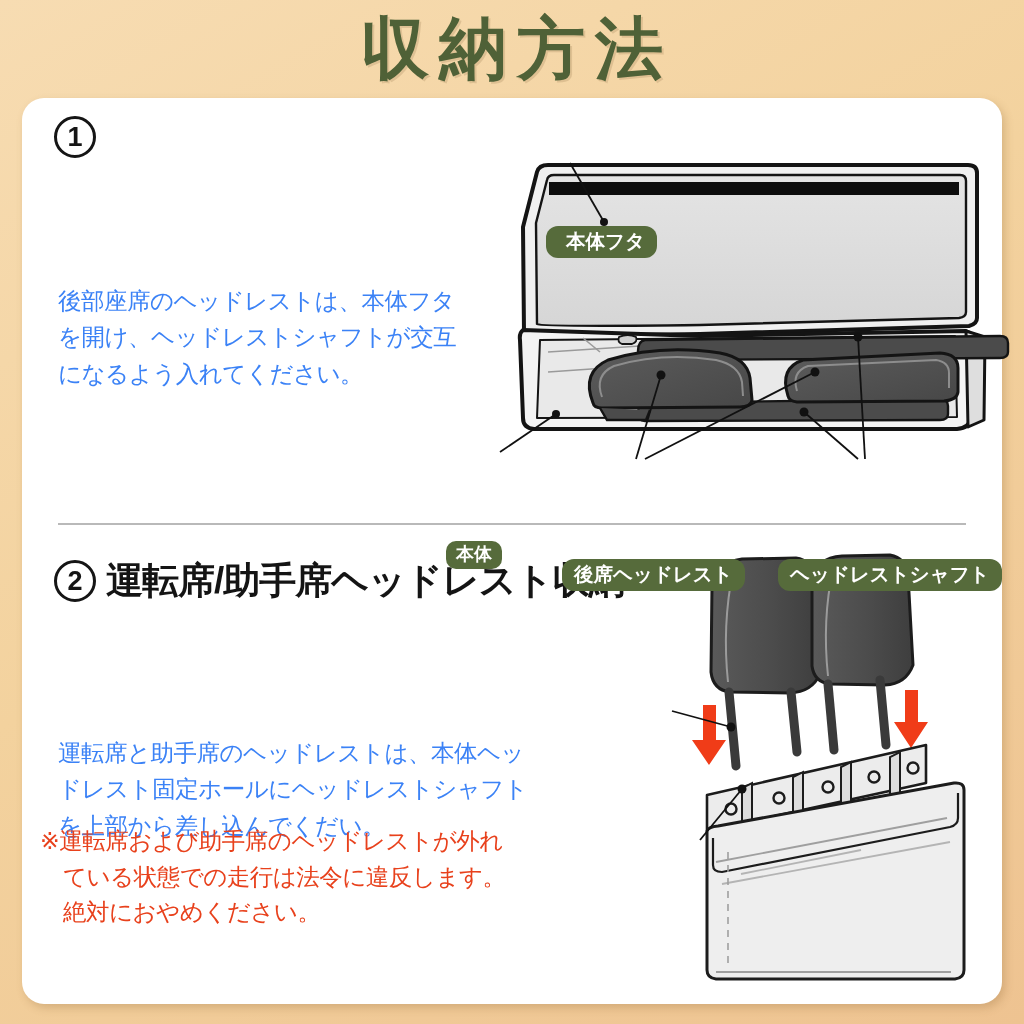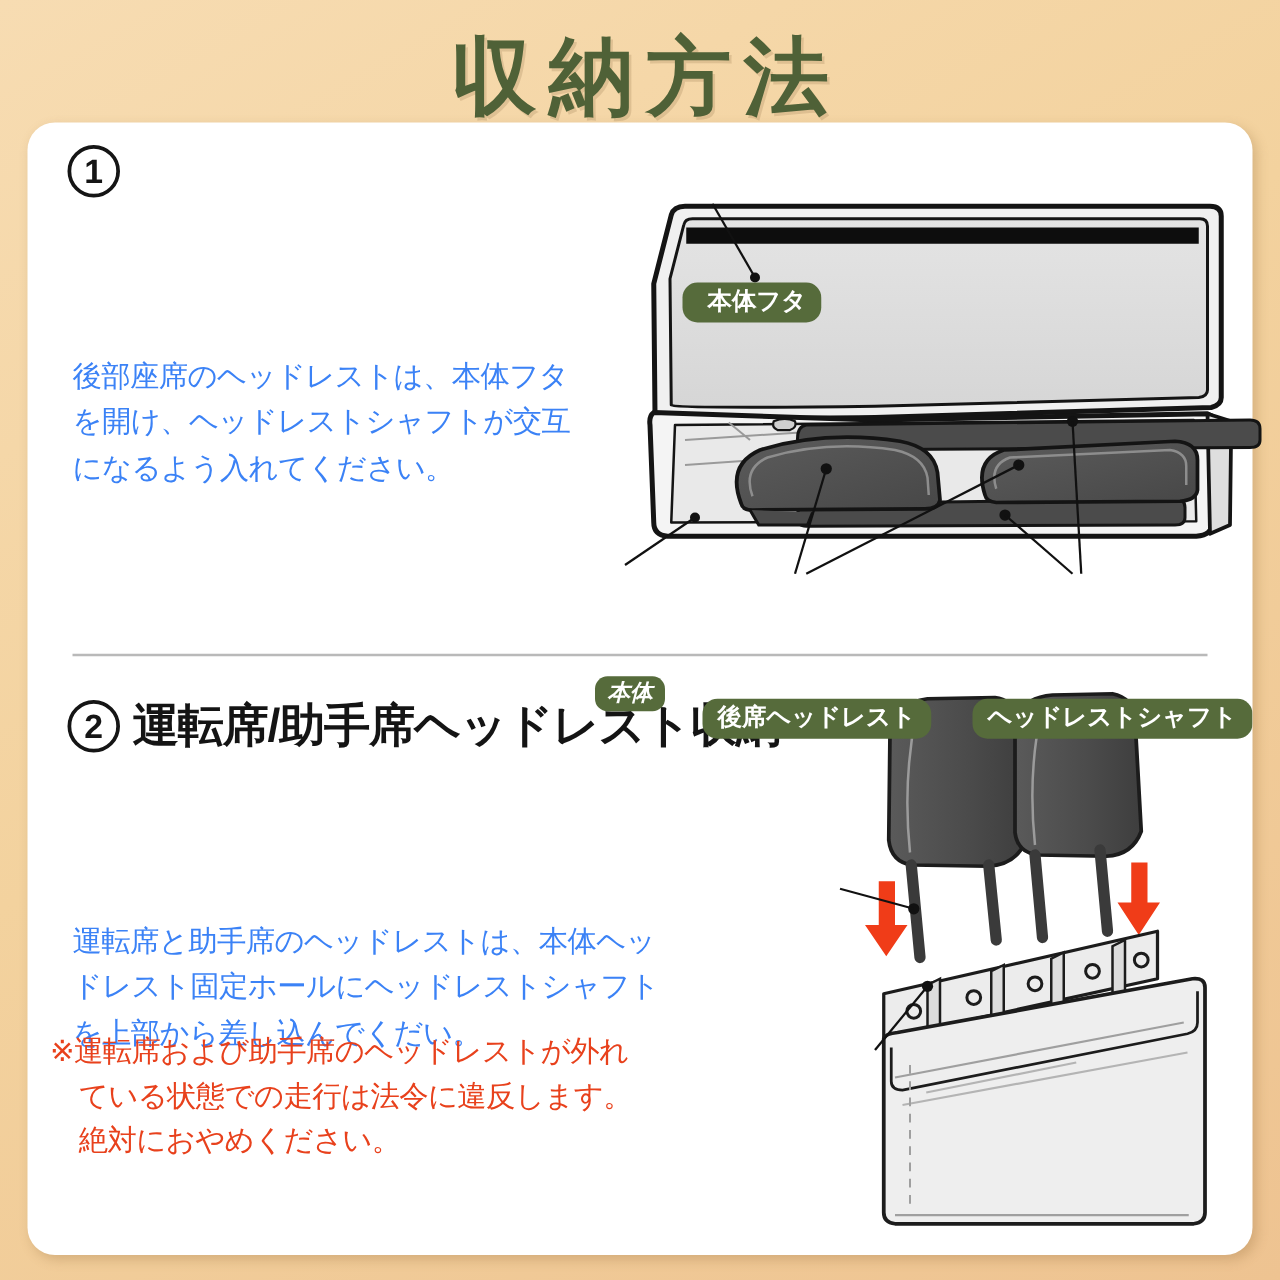--- a/index.html
+++ b/index.html
@@ -13,21 +13,21 @@
   body {
     font-family: "Liberation Sans", "DejaVu Sans", sans-serif;
     background: linear-gradient(150deg, #f7dcb2 0%, #f3d29e 45%, #eec391 100%);
     position: relative;
   }
 
   
   .title-wrap {
     height: 96px;
     display: flex;
-    align-items: flex-end;
+    align-items: center;
     justify-content: center;
   }
   .title {
     font-size: 68px;
     font-weight: 900;
     color: #4f6137;
     letter-spacing: 10px;
     text-shadow: 2px 2px 0 rgba(120,90,50,.18);
     line-height: 1;
     padding-left: 10px;
@@ -121,21 +121,21 @@
     padding: 4px 12px 5px;
     line-height: 1.18;
     text-align: center;
     white-space: pre-line;
     z-index: 6;
   }
   .pill.small { font-size: 18px; border-radius: 10px; padding: 3px 10px 4px; }
 
   
   .pill-lid      { left: 524px; top: 128px; padding-left: 20px; }
-  .pill-body     { left: 454px; top: 443px; font-style: italic; }
+  .pill-body     { left: 424px; top: 443px; }
   .pill-rearhr   { left: 540px; top: 461px; }
   .pill-shaft    { left: 756px; top: 461px; }
 
   
   .art {
     position: absolute;
     left: 0; top: 0;
     width: 1024px; height: 1024px;
     pointer-events: none;
   }

